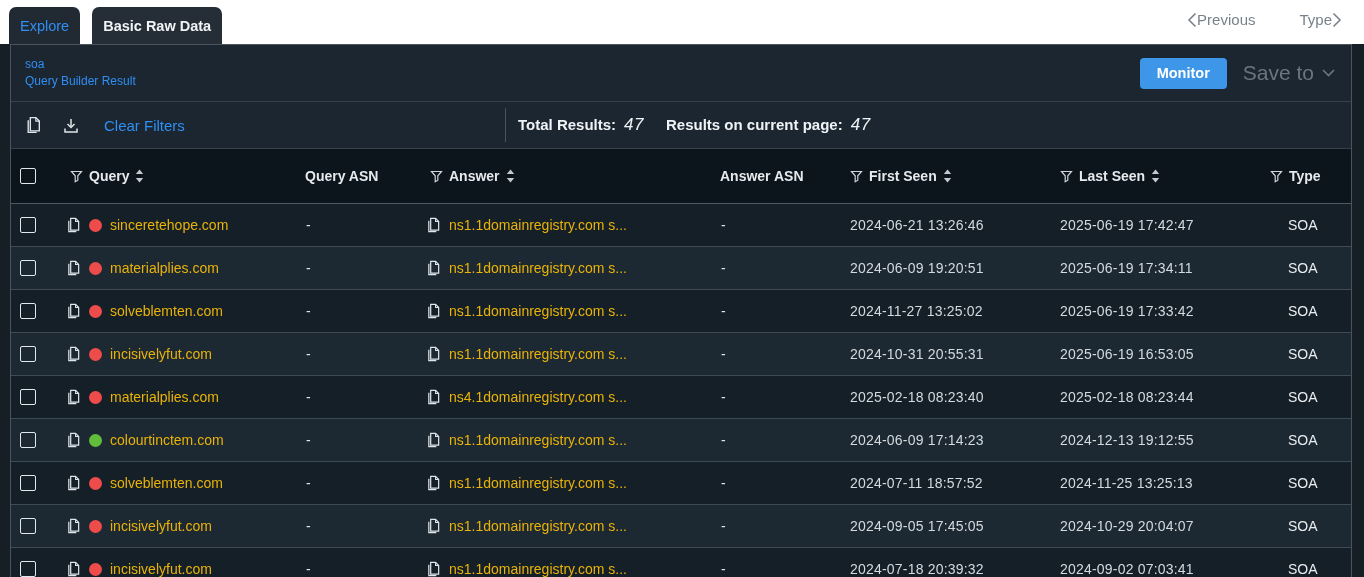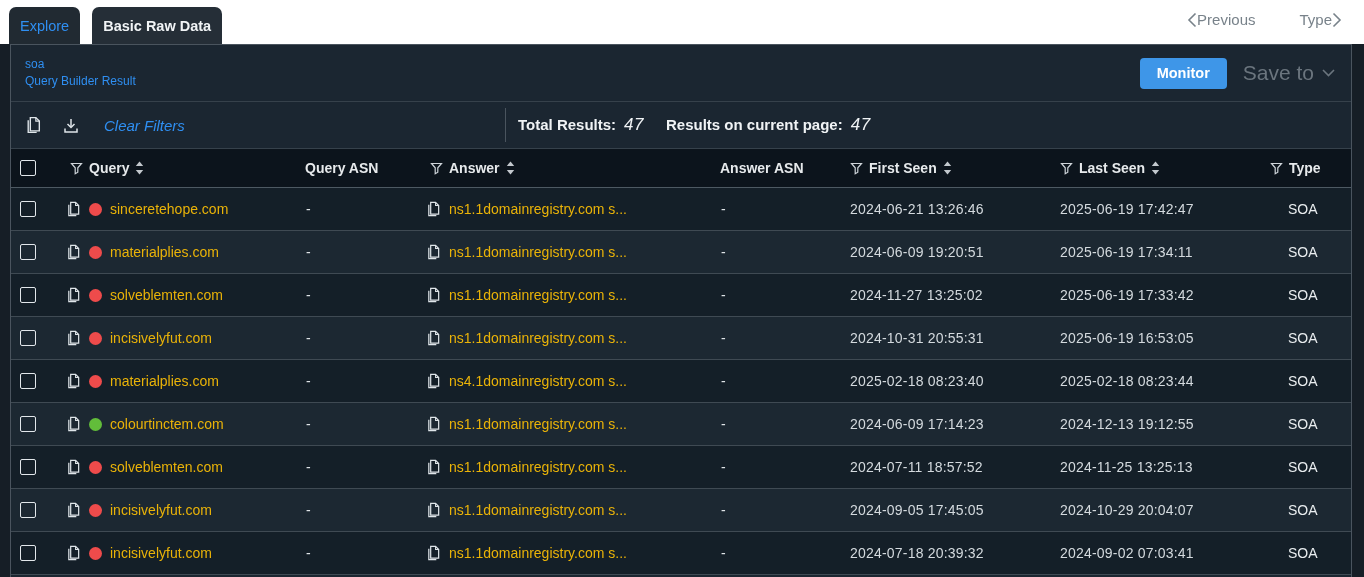--- a/index.html
+++ b/index.html
@@ -36,32 +36,32 @@
   .btn-monitor {
     background:#3e96e8; color:#fff; border:none; border-radius:4px;
     height:31px; padding:0 17px; font-size:14.5px; font-weight:bold;
     font-family:"Liberation Sans", sans-serif; cursor:pointer;
   }
   .save-to { display:flex; align-items:center; gap:8px; color:#6b757e; font-size:21px; cursor:default; }
   .save-chev { width:13px; height:8px; }
 
   
   .toolbar { height:48px; display:flex; align-items:center; border-top:1px solid #36414b; border-bottom:1px solid #36414b; }
-  .toolbar-left { width:494px; display:flex; align-items:center; gap:20px; padding-left:13px; flex:none;font-style:italic; }
+  .toolbar-left { width:494px; display:flex; align-items:center; gap:20px; padding-left:13px; flex:none; }
   .tool-icon { width:18px; height:18px; display:flex; align-items:center; justify-content:center; cursor:pointer; }
   .clear-filters { color:#2f8ff2; font-size:15px; cursor:pointer; margin-left:4px; }
   .toolbar-divider { width:1px; height:34px; background:#4a545e; flex:none; }
   .results-summary { display:flex; align-items:baseline; gap:8px; padding-left:12px; font-size:15px; color:#f0f3f5; }
   .rs-label { font-weight:bold; }
   .rs-value { font-weight:normal; font-style:italic; font-size:17px; letter-spacing:.5px; }
   .rs-gap { width:6px; }
 
   
   .grid-row { display:grid; grid-template-columns:55px 235px 125px 290px 130px 210px 210px 1fr; align-items:center; }
-  .thead { height:39px; background:#0c141c; border-bottom:1px solid #4d5962; font-weight:bold; font-size:14px; color:#e7eaec; }
+  .thead { height:55px; background:#0c141c; border-bottom:1px solid #4d5962; font-weight:bold; font-size:14px; color:#e7eaec; }
   .th { display:flex; align-items:center; gap:6px; padding-left:4px; }
   .row { height:43px; border-bottom:1px solid #3f4a53; font-size:14px; }
   .row:nth-child(odd) { background:#141f28; }
   .row:nth-child(even) { background:#1c2832; }
   .cell { display:flex; align-items:center; gap:8px; padding-left:4px; overflow:hidden; white-space:nowrap; }
   .c-check { padding-left:9px; }
   .c-query { padding-left:0; }
   .c-type { padding-left:22px; color:#e9edef; }
   .c-date { color:#d4dade; letter-spacing:.2px; }
   .c-asn { color:#dfe4e7; padding-left:5px; }

